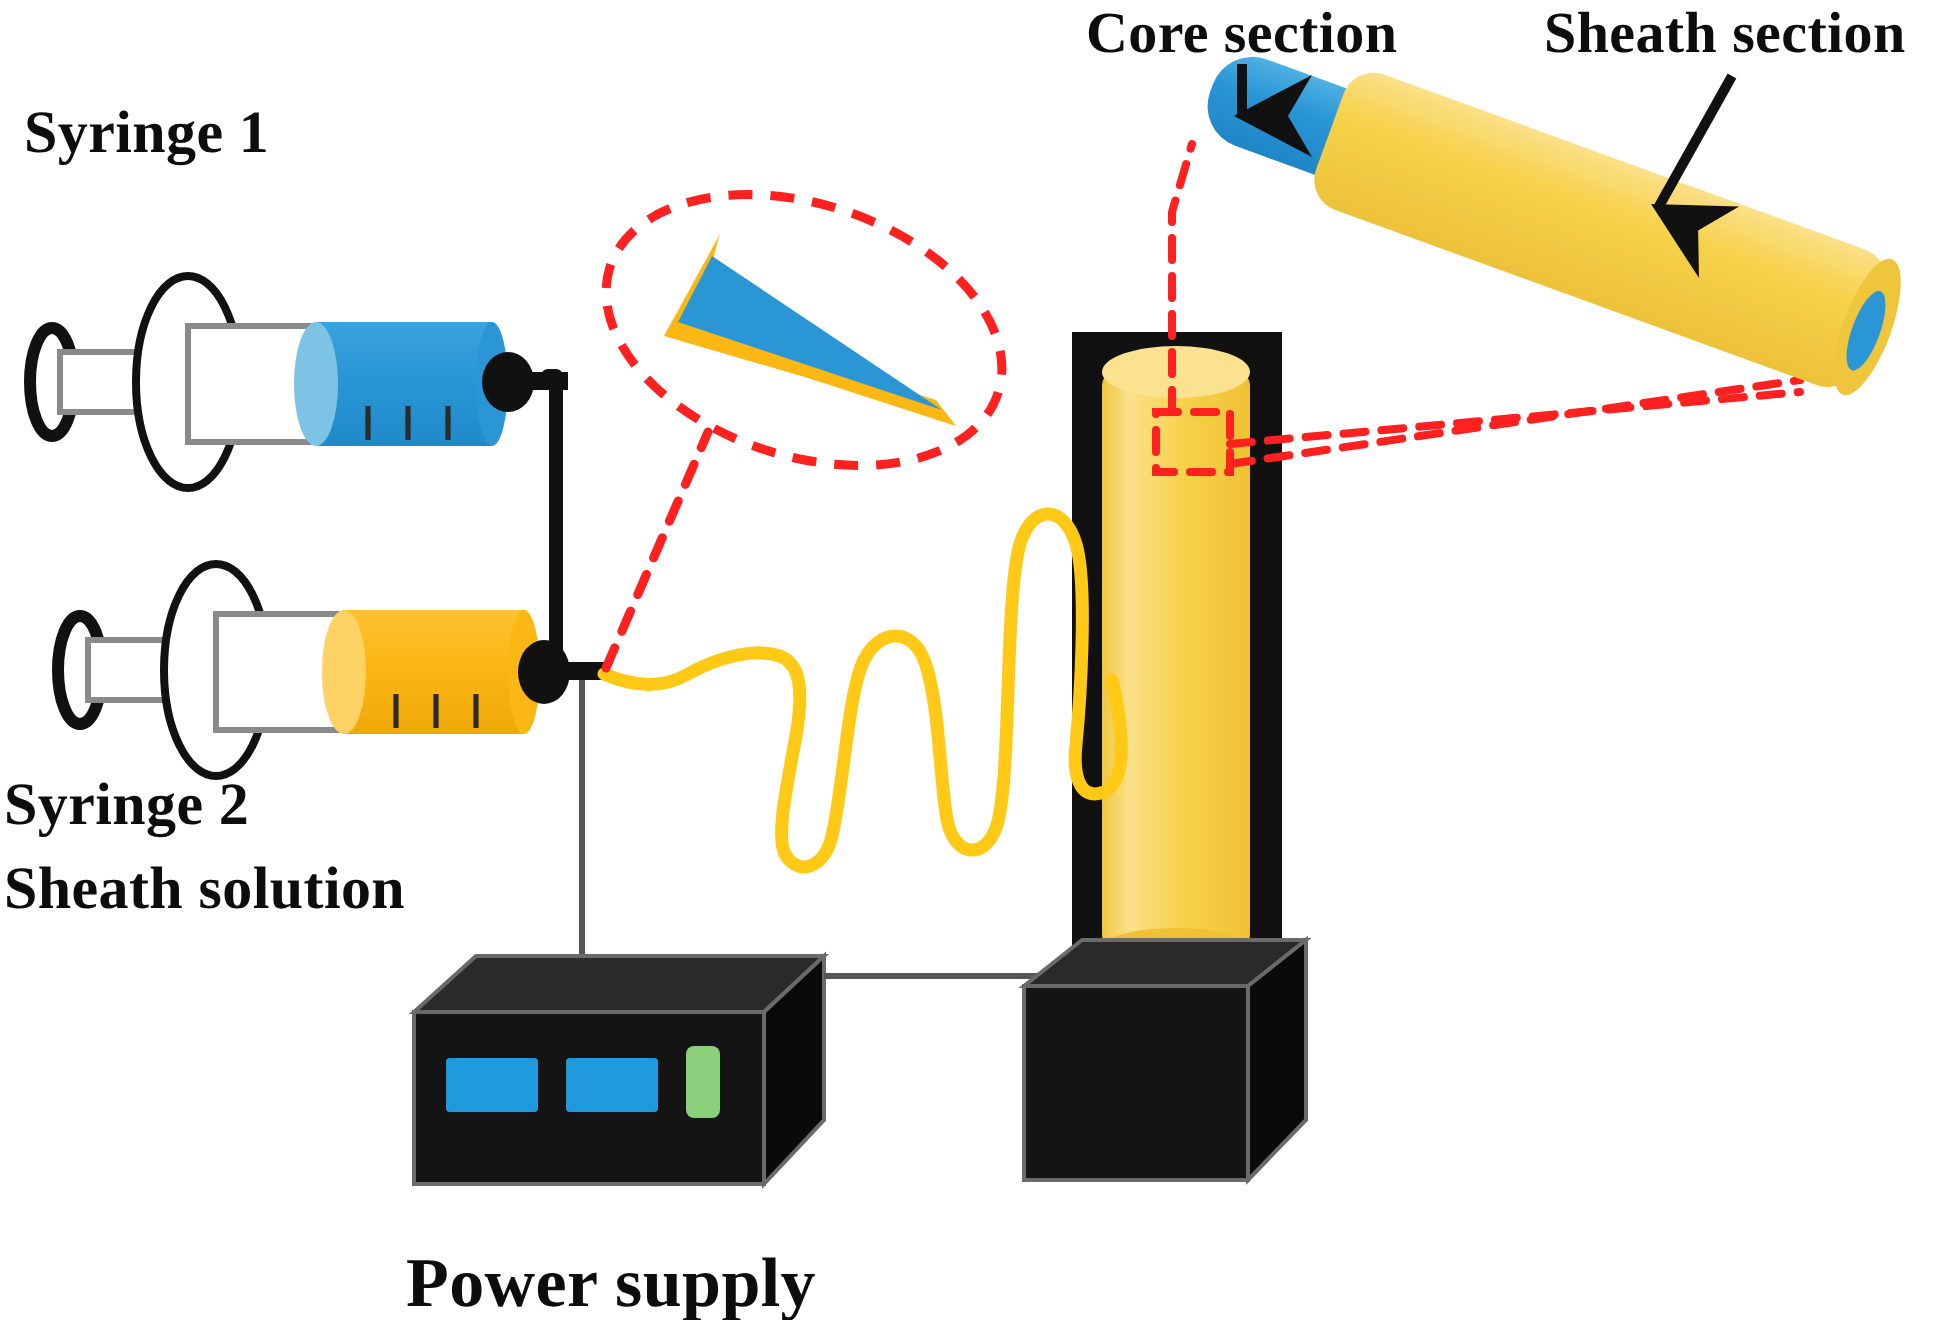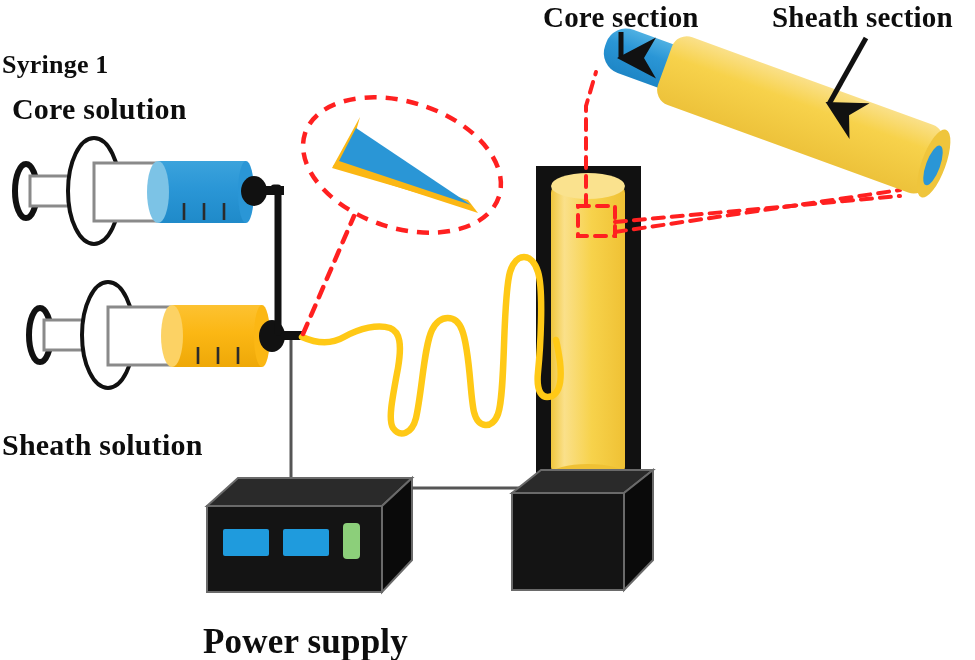--- a/index.html
+++ b/index.html
@@ -23,21 +23,21 @@
     height: 660px;
   }
   .lbl {
     position: absolute;
     font-family: "Liberation Serif", "DejaVu Serif", serif;
     font-weight: bold;
     color: #0d0d0d;
     white-space: nowrap;
     letter-spacing: 0.2px;
   }
-  .lbl-syr1a { left: 2px;  top: 50px;  font-size: 26px; font-family: Liberation Serif, serif; }
+  .lbl-syr1a { left: 12px;  top: 50px;  font-size: 30px; font-family: Liberation Serif, serif; }
   .lbl-syr1b { left: 12px;  top: 92px;  font-size: 30px; }
   .lbl-syr2a { left: 2px;   top: 386px; font-size: 30px; }
   .lbl-syr2b { left: 2px;   top: 428px; font-size: 30px; }
   .lbl-core   { left: 543px; top: 1px;   font-size: 29px; }
   .lbl-sheath { left: 772px; top: 1px;   font-size: 29px; }
   .lbl-power  { left: 203px; top: 622px; font-size: 35px; }
   .lbl-coll   { left: 530px; top: 622px; font-size: 29px; }
 </style>
 </head>
 <body>
@@ -205,22 +205,22 @@
 
         <ellipse cx="941" cy="110" rx="7" ry="21" fill="#2A96D6"></ellipse>
       </g>
     </g>
 
     <line x1="621" y1="32" x2="621" y2="58" stroke="#111111" stroke-width="5" marker-end="url(#arrowHead)"></line>
     <line x1="866" y1="38" x2="829" y2="104" stroke="#111111" stroke-width="5" marker-end="url(#arrowHead)"></line>
   </svg>
 
   <div class="lbl lbl-syr1a">Syringe 1</div>
-  <div class="lbl lbl-syr1b">Core solution</div>
-
+
+  <div class="lbl lbl-syr2a">Syringe 2</div>
   <div class="lbl lbl-core">Core section</div>
 
   <div class="lbl lbl-syr2b">Sheath solution</div>
   <div class="lbl lbl-sheath">Sheath section</div>
 
   <div class="lbl lbl-power">Power supply</div>
 
 </div>
 
 </body></html>

